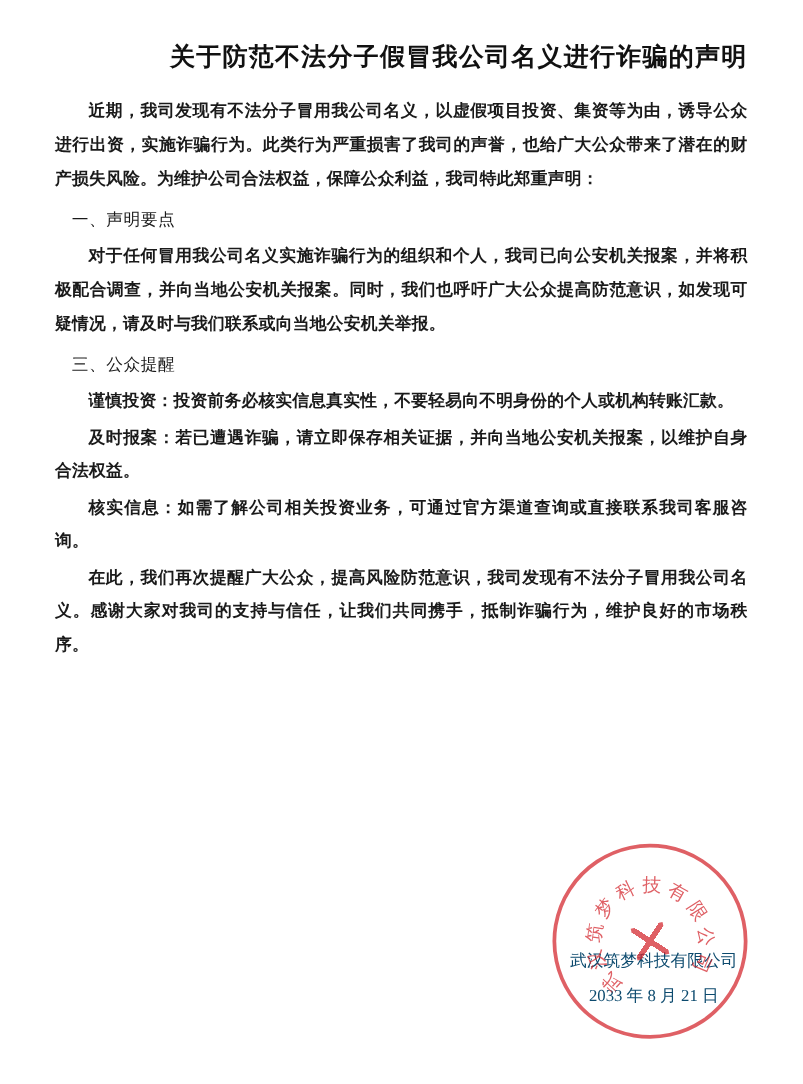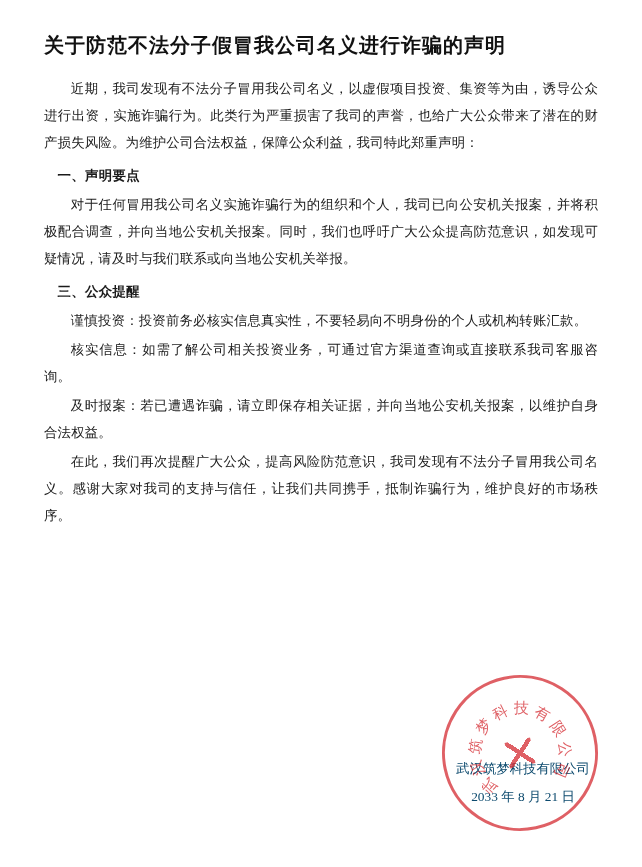--- a/index.html
+++ b/index.html
@@ -16,42 +16,43 @@
     overflow: hidden;
   }
   .page {
     position: relative;
     width: 642px;
     height: 867px;
     box-sizing: border-box;
     padding: 26px 44px 0 44px;
   }
   .doc-title {
-    text-align: left;
+    text-align: right;
     font-size: 20px;
     font-weight: bold;
     letter-spacing: 1px;
     margin: 6px 0 16px 0;
     color: #111;
   }
   p.body-text {
     font-size: 13.4px;
     line-height: 27px;
     margin: 0 0 2px 0;
     text-indent: 2em;
     text-align: justify;
     letter-spacing: 0.2px;
     color: #1a1a1a;
+    font-weight: bold;
   }
   p.section-head {
     font-size: 13.4px;
     line-height: 27px;
     margin: 6px 0 2px 0;
     text-indent: 1em;
-    font-weight: bold;
+    font-weight: normal;
     letter-spacing: 0.4px;
   }
   .mono {
     font-family: "Liberation Mono", "DejaVu Sans Mono", monospace;
     font-size: 12.4px;
     letter-spacing: 0px;
   }
   .sign-block {
     position: absolute;
     right: 52px;
@@ -120,22 +121,22 @@
 
   <p class="body-text">近期，我司发现有不法分子冒用我公司名义，以虚假项目投资、集资等为由，诱导公众进行出资，实施诈骗行为。此类行为严重损害了我司的声誉，也给广大公众带来了潜在的财产损失风险。为维护公司合法权益，保障公众利益，我司特此郑重声明：</p>
 
   <p class="section-head">一、声明要点</p>
 
 
   <p class="body-text">对于任何冒用我公司名义实施诈骗行为的组织和个人，我司已向公安机关报案，并将积极配合调查，并向当地公安机关报案。同时，我们也呼吁广大公众提高防范意识，如发现可疑情况，请及时与我们联系或向当地公安机关举报。</p>
 
   <p class="section-head">三、公众提醒</p>
   <p class="body-text">谨慎投资：投资前务必核实信息真实性，不要轻易向不明身份的个人或机构转账汇款。</p>
+  <p class="body-text">及时报案：若已遭遇诈骗，请立即保存相关证据，并向当地公安机关报案，以维护自身合法权益。</p>
   <p class="body-text">核实信息：如需了解公司相关投资业务，可通过官方渠道查询或直接联系我司客服咨询。</p>
-  <p class="body-text">及时报案：若已遭遇诈骗，请立即保存相关证据，并向当地公安机关报案，以维护自身合法权益。</p>
 
   <p class="body-text">在此，我们再次提醒广大公众，提高风险防范意识，我司发现有不法分子冒用我公司名义。感谢大家对我司的支持与信任，让我们共同携手，抵制诈骗行为，维护良好的市场秩序。</p>
 
   <div class="sign-block">
     <span class="sign-company">武汉筑梦科技有限公司</span>
     <span class="sign-date">2033 年 8 月 21 日</span>
   </div>
 
   <div class="seal">
     <div class="seal-text" id="seal-arc">

